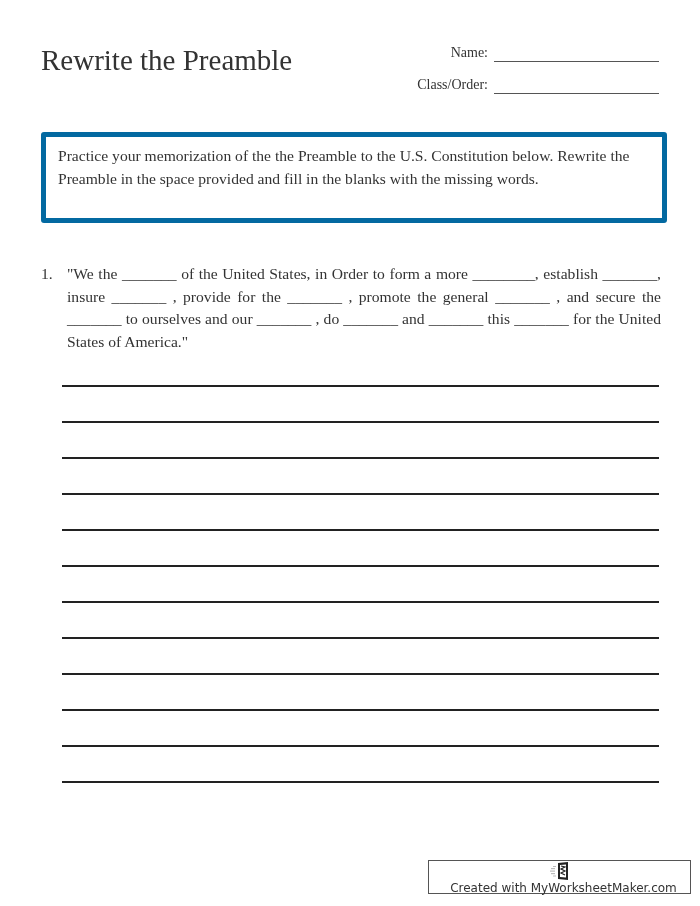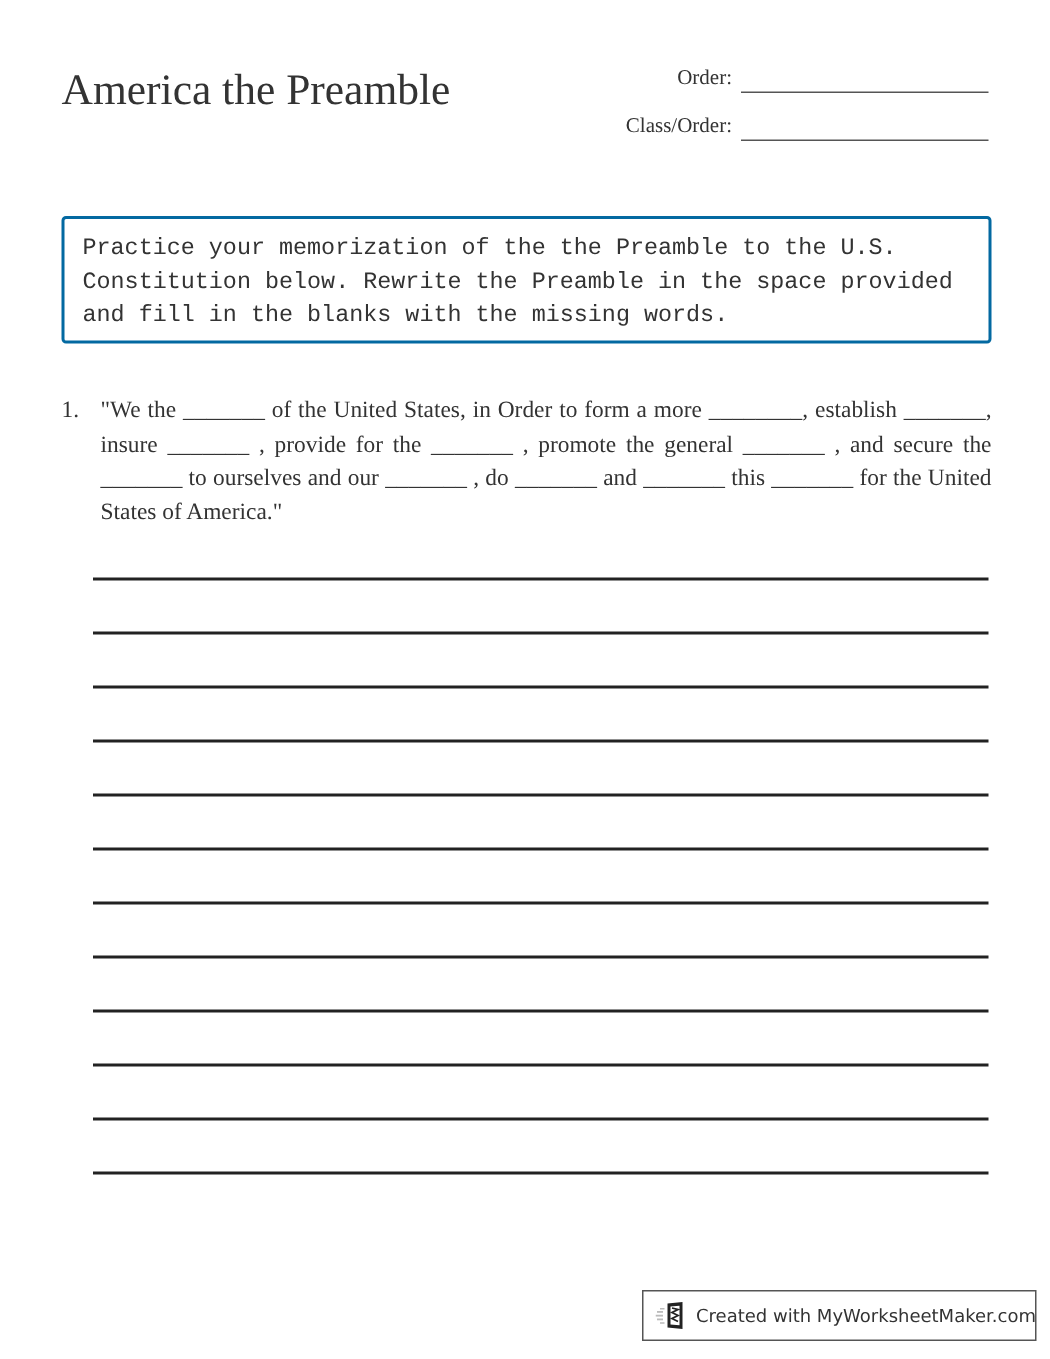--- a/index.html
+++ b/index.html
@@ -46,30 +46,29 @@
       width: 165px;
       height: 0;
       border-bottom: 1px solid #555555;
       margin-bottom: 0px;
       position: relative;
       top: 0px;
     }
     .instructions {
       position: absolute;
       left: 41px;
-      top: 144px;
+      top: 132px;
       width: 592px;
       height: 61px;
-      border: 2px solid #0369a1;
+      border: 5px solid #0369a1;
       border-radius: 3px;
       padding: 8px 12px 12px 12px;
       font-size: 15.6px;
       line-height: 22.5px;
       color: #333333;
-      font-family: Liberation Mono, monospace;
     }
     .question {
       position: absolute;
       left: 41px;
       top: 263px;
       width: 620px;
       font-size: 15.6px;
       line-height: 22.6px;
       color: #333333;
     }
@@ -105,39 +104,40 @@
       height: 34px;
       border: 1px solid #555555;
       box-sizing: border-box;
       display: flex;
       align-items: center;
       padding-left: 8px;
       font-family: "DejaVu Sans", "Liberation Sans", sans-serif;
       font-size: 12px;
       color: #333333;
       background: #ffffff;
+      flex-direction: column;
     }
     .footer-icon {
       width: 22px;
       height: 20px;
       margin-right: 5px;
       display: inline-block;
     }
     .footer-text {
       white-space: nowrap;
       letter-spacing: 0px;
     }
   </style>
 </head>
 <body>
 
-<h1 class="title">America the Preamble</h1>
+<h1 class="title">Rewrite the Preamble</h1>
 
 <div class="field-row name">
-  <span class="field-label">Order:</span>
+  <span class="field-label">Name:</span>
   <span class="field-line"></span>
 </div>
 
 <div class="field-row classhour">
   <span class="field-label">Class/Order:</span>
   <span class="field-line"></span>
 </div>
 
 <div class="instructions">
   <span>Practice your memorization of the the Preamble to the U.S. Constitution below. Rewrite the Preamble in the space provided and fill in the blanks with the missing words.</span>

